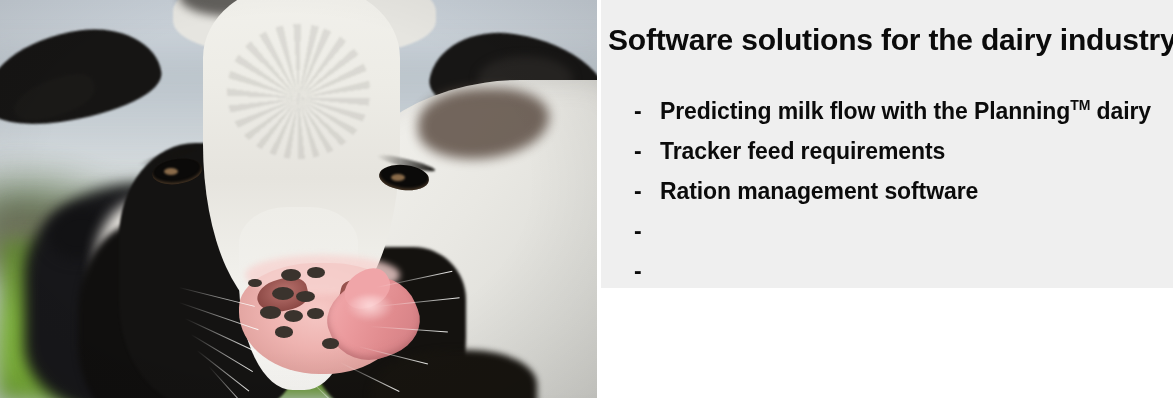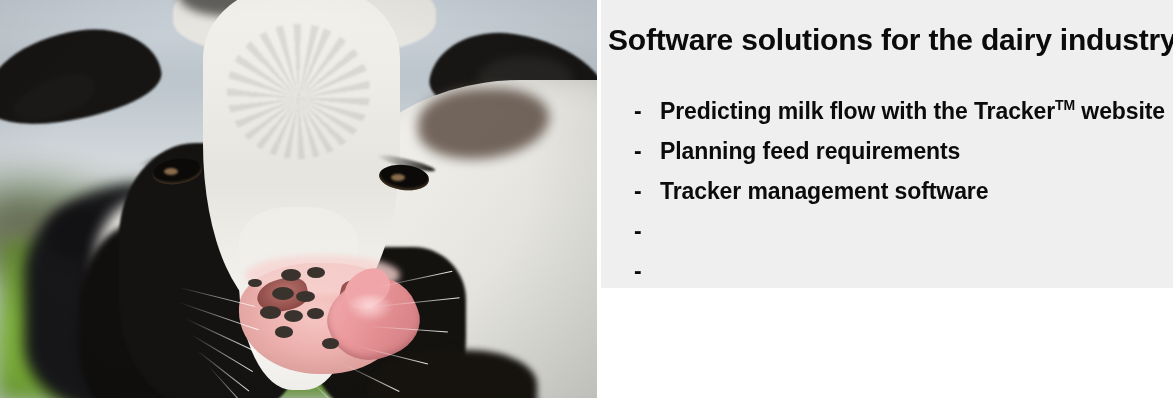--- a/index.html
+++ b/index.html
@@ -518,31 +518,31 @@
   </div>
 
   <div id="panel">
 
     <div id="panel-title">Software solutions for the dairy industry</div>
 
     <div id="bullet-list">
 
       <div class="bullet">
         <span class="bullet-dash">-</span>
-        <span class="bullet-text"><span>Predicting milk flow with the Tracker</span><span class="tm">TM</span><span> website</span></span>
+        <span class="bullet-text"><span>Predicting milk flow with the Planning</span><span class="tm">TM</span><span> dairy</span></span>
       </div>
 
       <div class="bullet">
         <span class="bullet-dash">-</span>
-        <span class="bullet-text">Planning feed requirements</span>
+        <span class="bullet-text">Tracker feed requirements</span>
       </div>
 
       <div class="bullet">
         <span class="bullet-dash">-</span>
-        <span class="bullet-text">Tracker management software</span>
+        <span class="bullet-text">Ration management software</span>
       </div>
 
       <div class="bullet">
         <span class="bullet-dash">-</span>
       </div>
 
       <div class="bullet">
         <span class="bullet-dash">-</span>
       </div>
 

